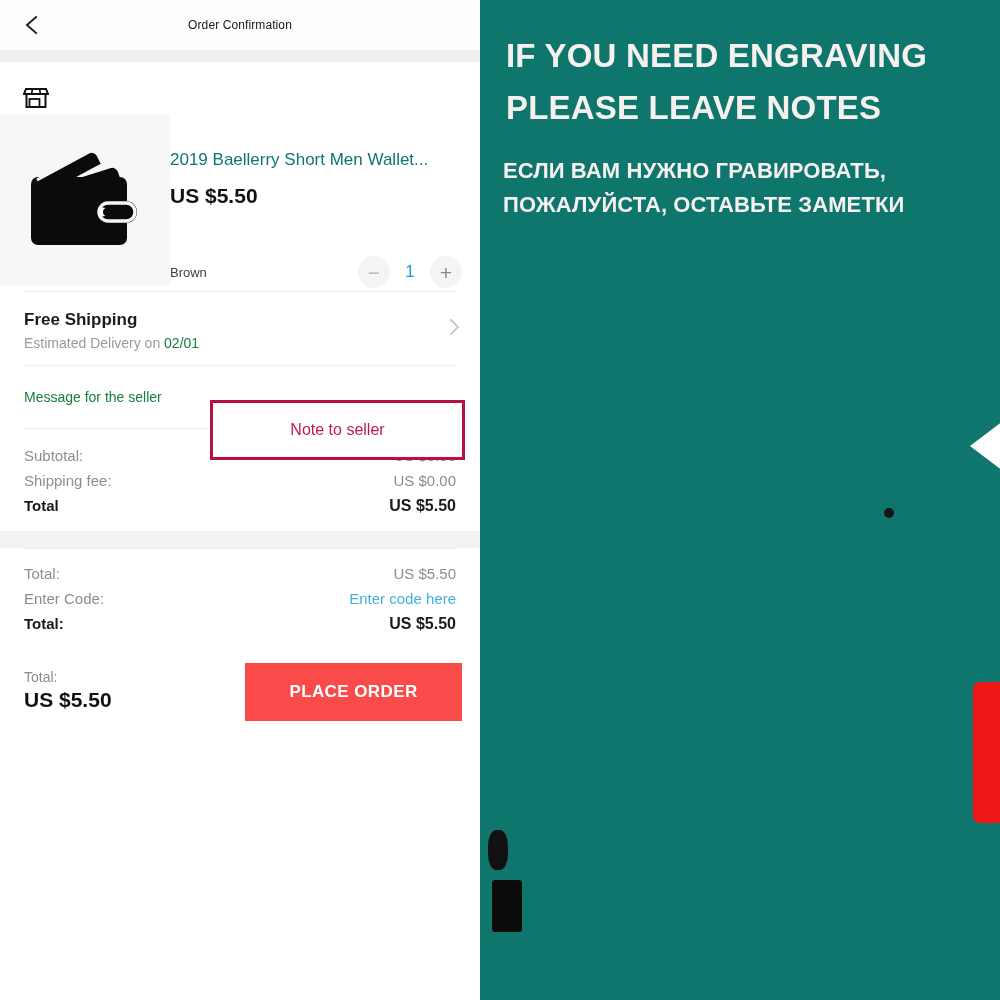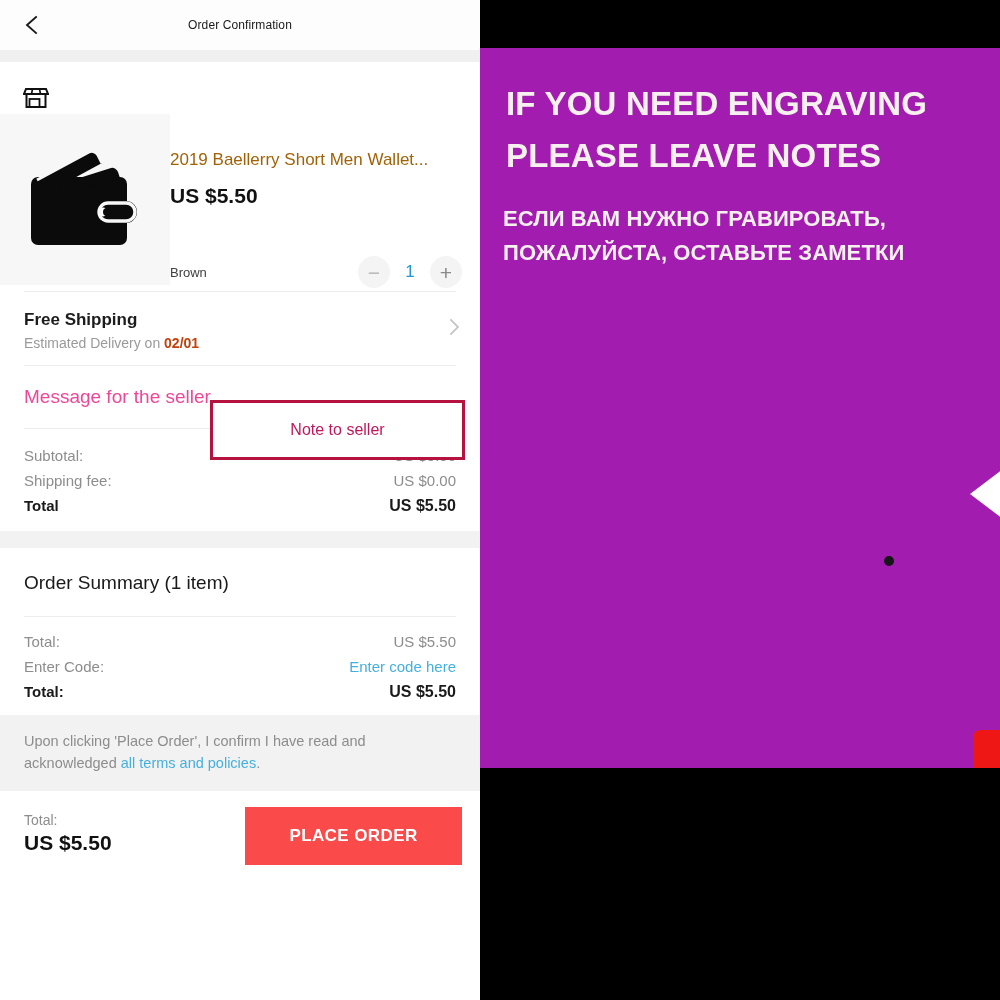--- a/index.html
+++ b/index.html
@@ -49,21 +49,21 @@
   .prod-thumb {
     position: absolute; left: 0; top: 52px;
     width: 170px; height: 171px;
     background: #f7f7f7;
     display: flex; align-items: center; justify-content: center;
   }
   .prod-thumb svg { display: block; }
   .prod-title {
     position: absolute; left: 170px; top: 88px;
     width: 320px;
-    font-size: 17px; color: #a16207;
+    font-size: 17px; color: #0f766e;
     white-space: nowrap;
   }
   .prod-price {
     position: absolute; left: 170px; top: 122px;
     font-size: 21px; font-weight: bold; color: #111;
   }
   .prod-variant {
     position: absolute; left: 170px; top: 203px;
     font-size: 13px; color: #404040;
   }
@@ -83,36 +83,36 @@
 
   
   .hr { height: 1px; background: #ededed; margin: 0 24px; }
   .ship-row {
     position: relative;
     padding: 18px 24px 14px 24px;
     background: #fff;
   }
   .ship-title { font-size: 17px; color: #1c1c1c; font-weight: 600; }
   .ship-sub { font-size: 14px; color: #9a9a9a; margin-top: 5px; }
-  .ship-sub b { color: #c2410c; font-weight: bold; }
+  .ship-sub b { color: #15803d; font-weight: normal; }
   .chev {
     position: absolute; right: 18px; top: 50%;
     transform: translateY(-50%);
     color: #c6c6c6;
   }
 
   
   .note-row {
     position: relative;
     height: 62px;
     display: flex; align-items: center;
     padding: 0 24px;
     background: #fff;
   }
-  .note-label { font-size: 19px; color: #ec4899; }
+  .note-label { font-size: 14px; color: #15803d; }
   .note-box {
     position: absolute; left: 210px; top: 400px;
     width: 255px; height: 60px;
     border: 3px solid #b5123f;
     background: #fff;
     display: flex; align-items: center; justify-content: center;
   }
   .note-placeholder { font-size: 16px; color: #be185d; }
 
   
@@ -160,24 +160,23 @@
     letter-spacing: .4px;
     display: flex; align-items: center; justify-content: center;
     border: none;
     font-family: "Liberation Sans", sans-serif;
   }
   .bottom-filler { background: #fff; flex: 1; }
 
   
   .promo {
     position: relative;
-    width: 520px; height: 720px;
-    background: #a21caf;
+    width: 520px; height: 1000px;
+    background: #0f766e;
     overflow: hidden;
-    margin-top: 48px;
   }
   .promo-en {
     position: absolute; left: 26px; top: 30px;
     width: 480px;
     color: #f6f1ee;
     font-size: 33px; font-weight: bold;
     line-height: 1.58;
     letter-spacing: .2px;
   }
   .promo-ru {
@@ -302,39 +301,37 @@
       </div>
       <div class="trow strong">
         <span>Total</span>
         <span class="tval">US $5.50</span>
       </div>
     </div>
 
     <div class="band band-mid"></div>
 
     <div class="summary">
-      <div class="summary-title">Order Summary (1 item)</div>
       <div class="summary-hr"></div>
       <div class="summary-rows">
         <div class="trow">
           <span>Total:</span>
           <span class="tval">US $5.50</span>
         </div>
         <div class="trow">
           <span>Enter Code:</span>
           <span class="tval link">Enter code here</span>
         </div>
         <div class="trow strong">
           <span>Total:</span>
           <span class="tval">US $5.50</span>
         </div>
       </div>
     </div>
 
-    <div class="terms"><span>Upon clicking 'Place Order', I confirm I have read and acknowledged </span><span class="link">all terms and policies</span><span>.</span></div>
 
     <div class="bottom-bar">
       <div class="bb-left">
         <span class="bb-label">Total:</span>
         <span class="bb-total">US $5.50</span>
       </div>
       <button class="place-order">PLACE ORDER</button>
     </div>
 
     <div class="bottom-filler"></div>

